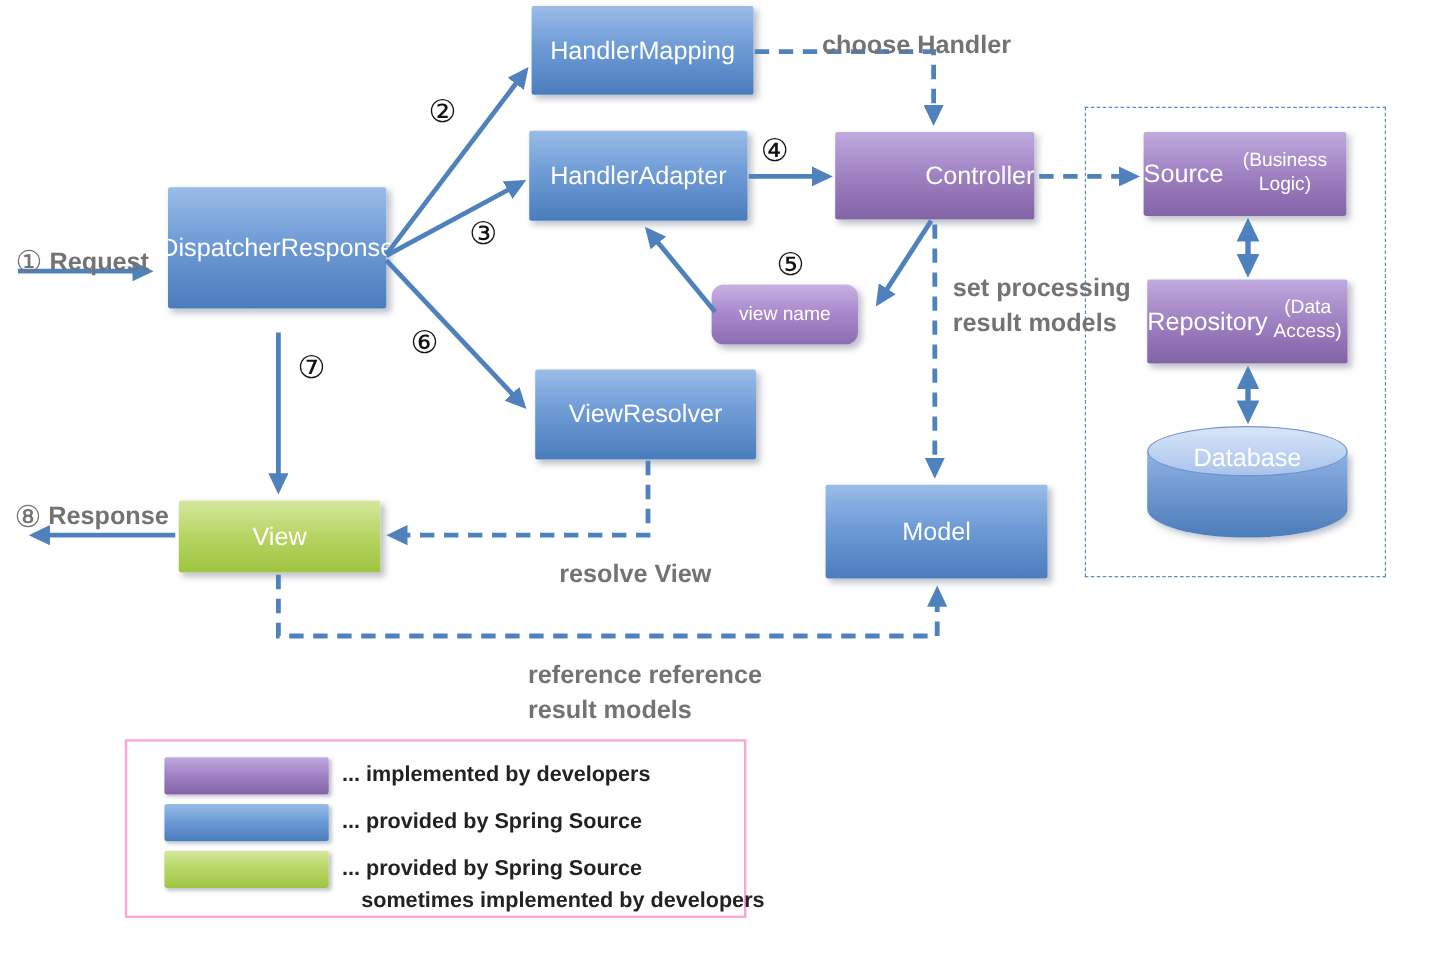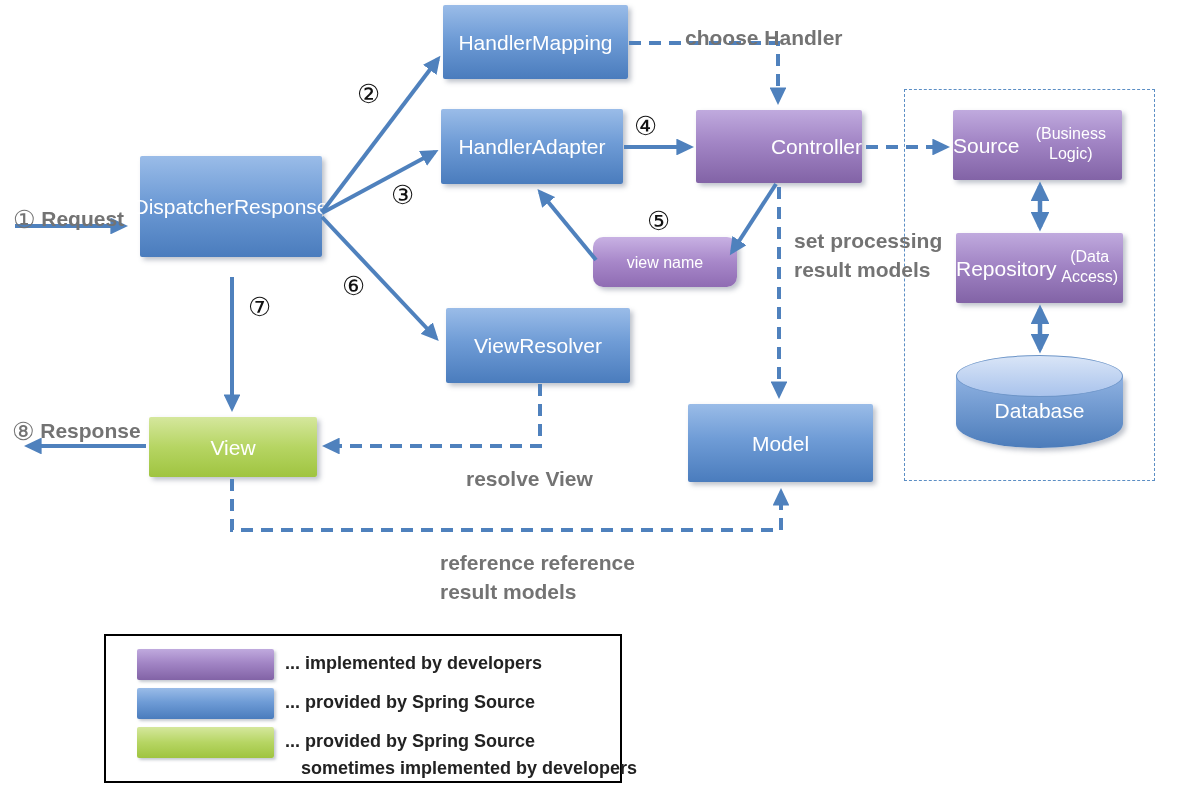--- a/index.html
+++ b/index.html
@@ -18,46 +18,46 @@
   .purple { background:linear-gradient(180deg,#c0aade 0%,#a285c5 45%,#8263a6 100%); }
   .green  { background:linear-gradient(180deg,#d5e79d 0%,#b6d563 50%,#9fc440 100%); }
   .sub { font-size:16px; line-height:20px; margin-top:-2px; }
 
   .n-hm   { left:443px; top:5px;   width:185px; height:74px; }
   .n-ha   { left:441px; top:109px; width:182px; height:75px; }
   .n-ds   { left:140px; top:156px; width:182px; height:101px; }
   .n-ctrl { left:696px; top:110px; width:166px; height:73px;justify-content:flex-end; }
   .n-svc  { left:953px; top:110px; width:169px; height:70px; }
   .n-repo { left:956px; top:233px; width:167px; height:70px; }
-  .n-vn   { left:593px; top:237px; width:144px; height:50px; border-radius:10px; font-size:16px;
+  .n-vn   { left:593px; top:237px; width:122px; height:50px; border-radius:10px; font-size:16px;
             background:linear-gradient(180deg,#c8b1e3 0%,#a787c9 50%,#8f6cb3 100%); }
   .n-vr   { left:446px; top:308px; width:184px; height:75px; }
   .n-view { left:149px; top:417px; width:168px; height:60px; }
   .n-model{ left:688px; top:404px; width:185px; height:78px;align-items:center; }
 
   .biz-box { position:absolute; left:904px; top:89px; width:249px; height:390px;
              border:1.5px dashed #5b8ec4; z-index:1; }
 
   .cyl-body { position:absolute; left:956px; top:376px; width:167px; height:72px;
               background:linear-gradient(180deg,#8fb2e2 0%,#4c7cba 100%);
               border-radius:0 0 50% 50% / 0 0 24px 24px; z-index:2;
               box-shadow:3px 3px 5px rgba(110,120,140,.45); }
   .cyl-top  { position:absolute; left:956px; top:355px; width:167px; height:42px;
               border-radius:50%; box-sizing:border-box;
               background:linear-gradient(180deg,#d9e5f7 0%,#a9c3ec 100%);
               border:1px solid #6d95c8; z-index:3; }
-  .cyl-label { position:absolute; left:956px; top:399px; width:167px; text-align:center;
+  .cyl-label { position:absolute; left:956px; top:370px; width:167px; text-align:center;
                color:#ffffff; font-size:21px; z-index:4; }
 
   .ann { position:absolute; color:#737373; font-weight:600; font-size:21px; line-height:29px; z-index:6; white-space:nowrap;margin-top:12px; }
   .num { position:absolute; color:#111111; font-family:"DejaVu Sans", sans-serif; font-size:26px; line-height:30px; z-index:6; }
   .num-inline { font-family:"DejaVu Sans", sans-serif; font-size:25px; vertical-align:-2px; font-weight:400; }
 
   .legend { position:absolute; left:104px; top:616px; width:514px; height:145px;
-            border:2px solid #000000; background:#ffffff; z-index:2;margin-top:18px; }
+            border:2px solid #f9a8d4; background:#ffffff; z-index:2; }
   .swatch { position:absolute; left:31px; width:137px; height:31px; border-radius:2px;
             box-shadow:2px 2px 3px rgba(110,120,140,.4); }
   .sw-1 { top:13px; } .sw-2 { top:52px; } .sw-3 { top:91px; }
   .legend-label { position:absolute; left:179px; color:#222222; font-weight:600; font-size:18px; white-space:nowrap; }
   .ll-1 { top:17px; } .ll-2 { top:56px; } .ll-3 { top:95px; } .ll-3b { top:122px; left:195px; }
 </style>
 </head>
 <body>
 
 <div class="canvas">

